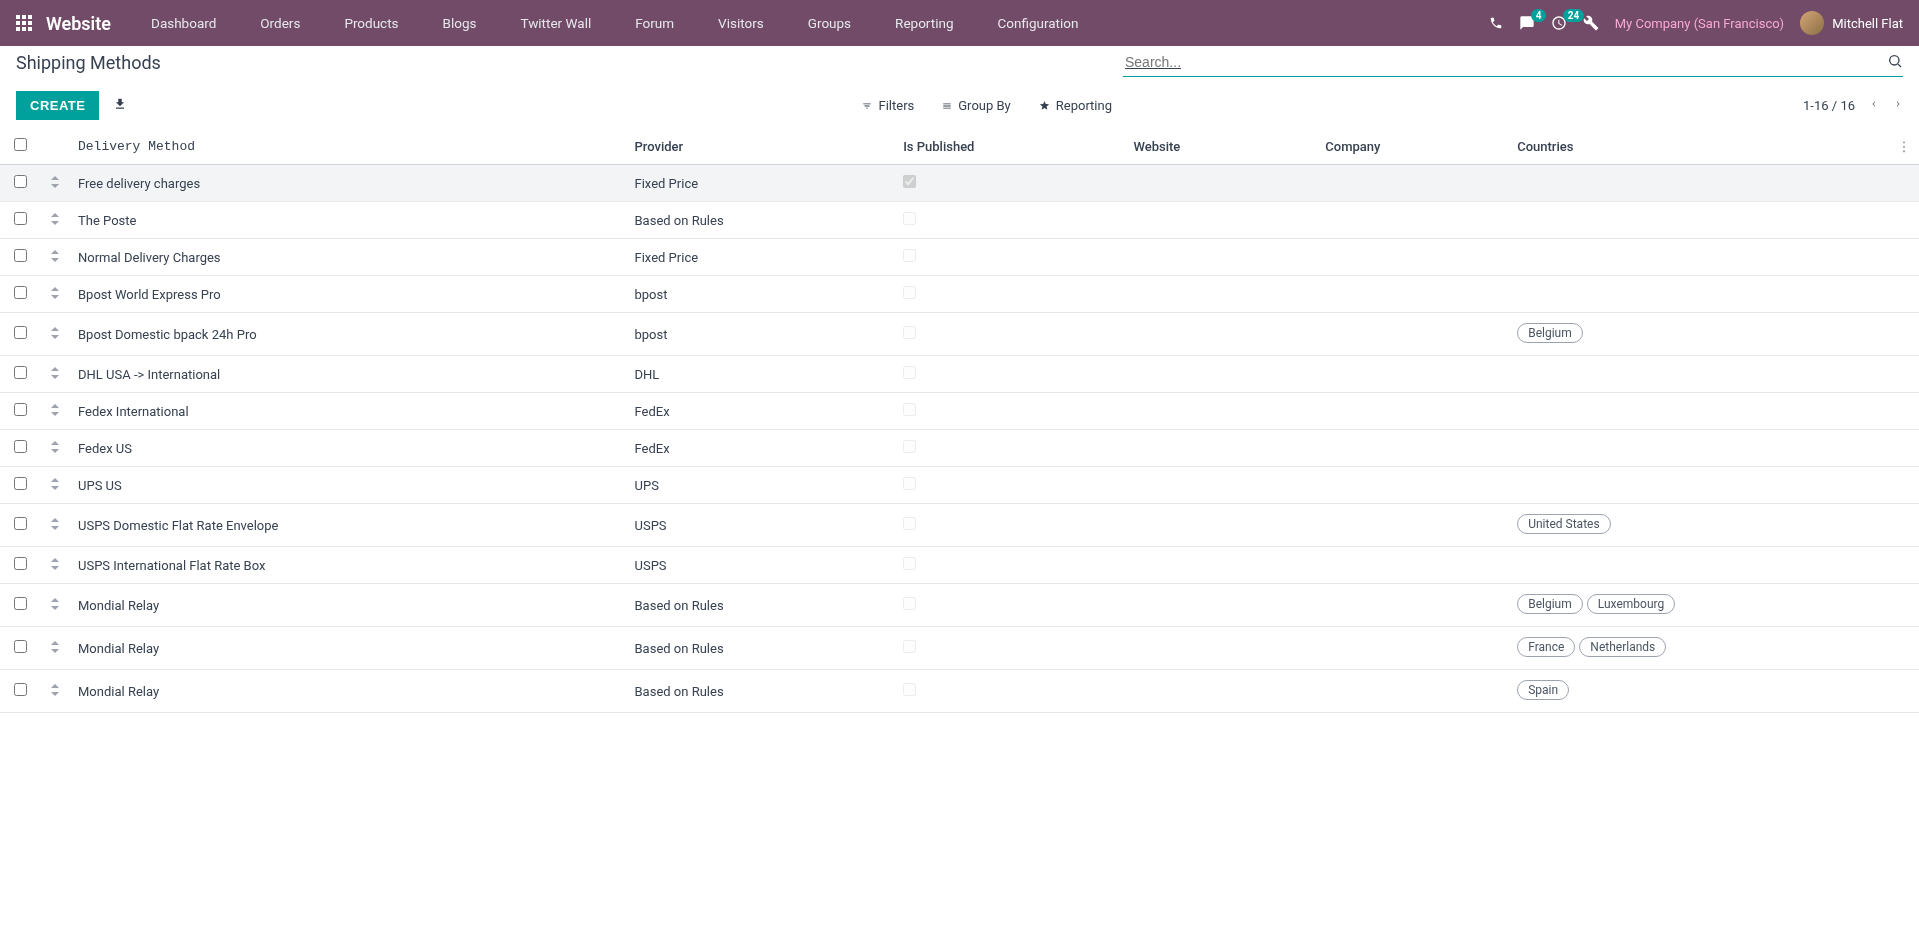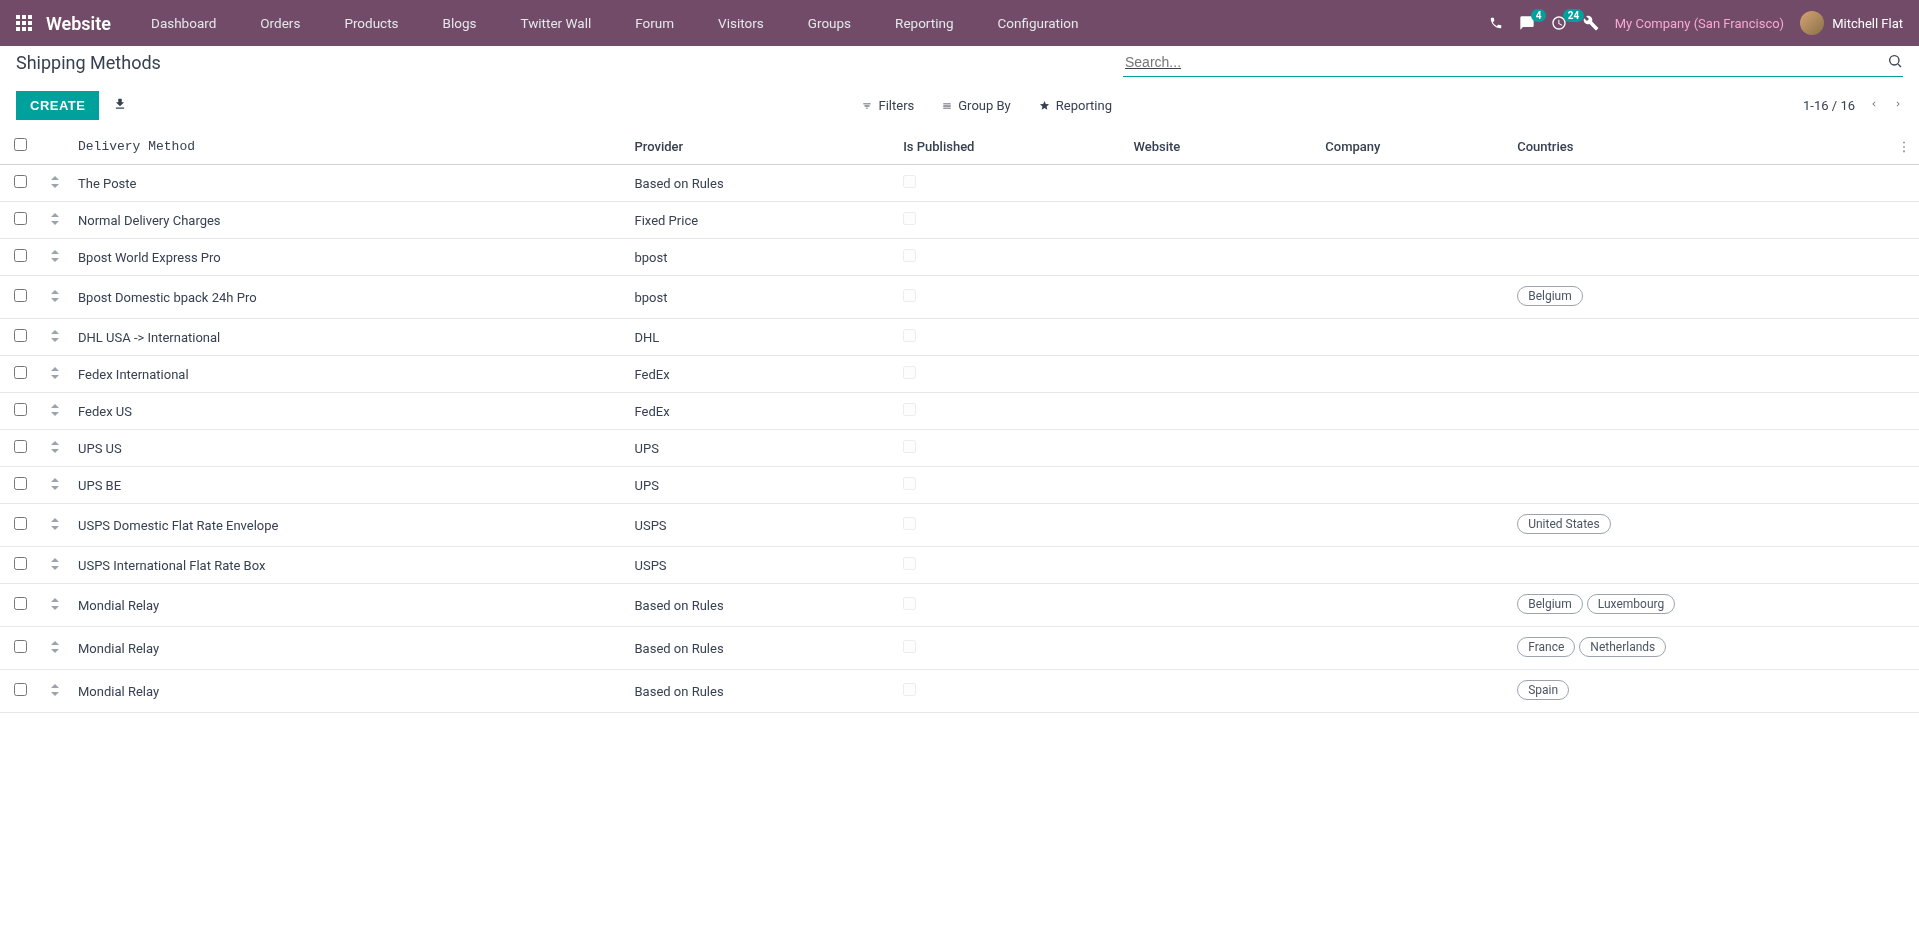--- a/index.html
+++ b/index.html
@@ -186,20 +186,33 @@
       <th class="col-method">Delivery Method</th>
       <th class="col-provider">Provider</th>
       <th class="col-published">Is Published</th>
       <th class="col-website">Website</th>
       <th class="col-company">Company</th>
       <th class="col-countries">Countries</th>
       <th class="col-opt"><span class="kebab">⋮</span></th>
     </tr>
   </thead>
   <tbody id="table-body">
+      <tr class="highlight">
+        <td class="col-check"><input type="checkbox" style=""></td>
+        <td class="col-handle sort-handle"><svg width="10" height="12" viewBox="0 0 10 12">
+            <path d="M5 0 L9 4 L1 4 Z M5 12 L1 8 L9 8 Z" fill="#9ca3af"></path>
+          </svg></td>
+        <td>Free delivery charges</td>
+        <td>Fixed Price</td>
+        <td><input type="checkbox" class="pub" disabled="" checked="" style=""></td>
+        <td></td>
+        <td></td>
+        <td></td>
+        <td></td>
+      </tr>
       <tr>
         <td class="col-check"><input type="checkbox" style=""></td>
         <td class="col-handle sort-handle"><svg width="10" height="12" viewBox="0 0 10 12">
             <path d="M5 0 L9 4 L1 4 Z M5 12 L1 8 L9 8 Z" fill="#9ca3af"></path>
           </svg></td>
         <td>The Poste</td>
         <td>Based on Rules</td>
         <td><input type="checkbox" class="pub" disabled="" style=""></td>
         <td></td>
         <td></td>
@@ -295,33 +308,20 @@
         <td></td>
         <td></td>
         <td></td>
         <td></td>
       </tr>
       <tr>
         <td class="col-check"><input type="checkbox" style=""></td>
         <td class="col-handle sort-handle"><svg width="10" height="12" viewBox="0 0 10 12">
             <path d="M5 0 L9 4 L1 4 Z M5 12 L1 8 L9 8 Z" fill="#9ca3af"></path>
           </svg></td>
-        <td>UPS BE</td>
-        <td>UPS</td>
-        <td><input type="checkbox" class="pub" disabled="" style=""></td>
-        <td></td>
-        <td></td>
-        <td></td>
-        <td></td>
-      </tr>
-      <tr>
-        <td class="col-check"><input type="checkbox" style=""></td>
-        <td class="col-handle sort-handle"><svg width="10" height="12" viewBox="0 0 10 12">
-            <path d="M5 0 L9 4 L1 4 Z M5 12 L1 8 L9 8 Z" fill="#9ca3af"></path>
-          </svg></td>
         <td>USPS Domestic Flat Rate Envelope</td>
         <td>USPS</td>
         <td><input type="checkbox" class="pub" disabled="" style=""></td>
         <td></td>
         <td></td>
         <td><span class="tag">United States</span></td>
         <td></td>
       </tr>
       <tr>
         <td class="col-check"><input type="checkbox" style=""></td>

